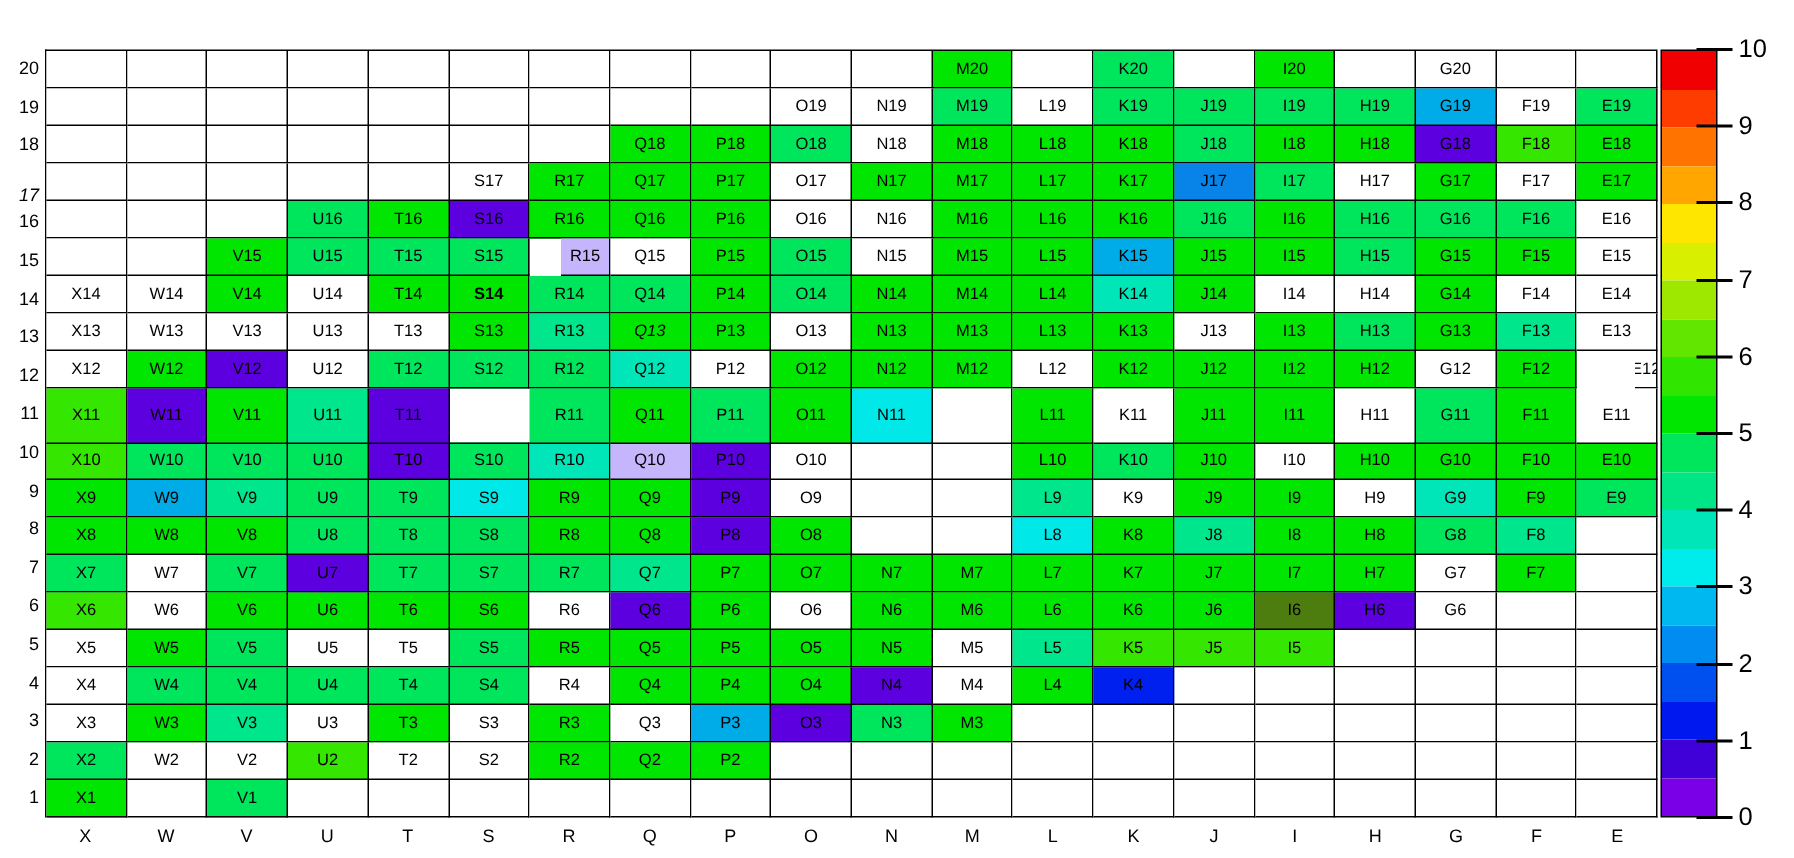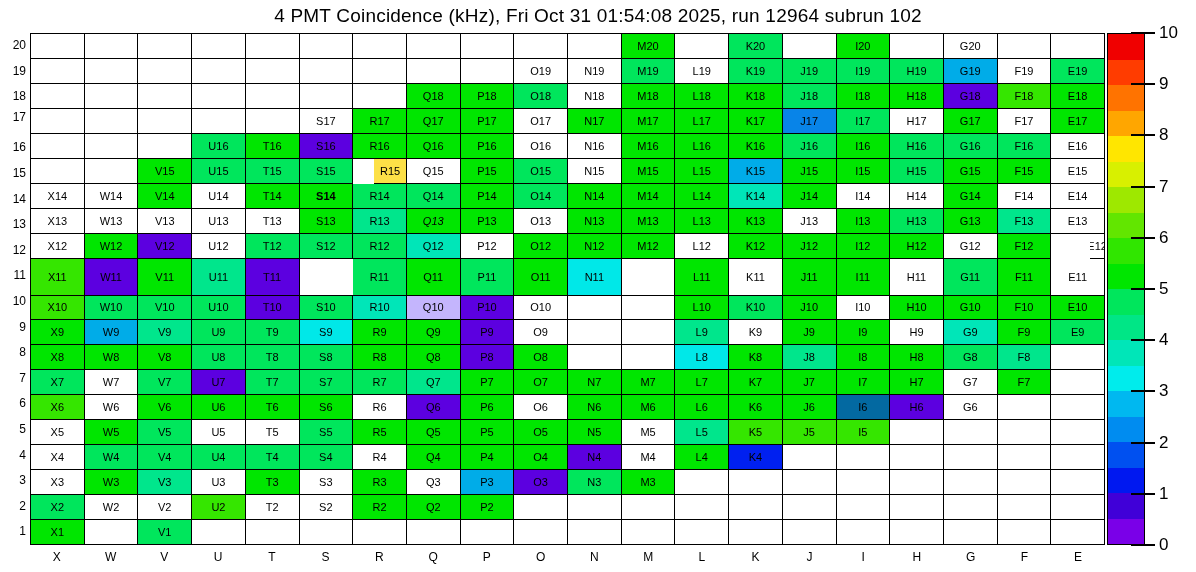--- a/index.html
+++ b/index.html
@@ -38,21 +38,20 @@
   .ctick { position:absolute; left:1131px; width:24px; height:2px; background:#000; }
   .cticklab {
     position:absolute; left:1159px; width:36px; font-size:17px;
     height:20px; line-height:20px; text-align:left;
   }
 </style>
 </head>
 <body>
 
 <div class="page">
-  <div class="title">4 PMT Coincidence (kHz), Fri Oct 31 01:54:08 2025, run 12964 subrun 102</div>
   <div class="grid" id="grid">
       <div class="cell" style="background: rgb(255, 255, 255);"></div>
       <div class="cell" style="background: rgb(255, 255, 255);"></div>
       <div class="cell" style="background: rgb(255, 255, 255);"></div>
       <div class="cell" style="background: rgb(255, 255, 255);"></div>
       <div class="cell" style="background: rgb(255, 255, 255);"></div>
       <div class="cell" style="background: rgb(255, 255, 255);"></div>
       <div class="cell" style="background: rgb(255, 255, 255);"></div>
       <div class="cell" style="background: rgb(255, 255, 255);"></div>
       <div class="cell" style="background: rgb(255, 255, 255);"></div>
@@ -274,21 +273,21 @@
       </div>
       <div class="cell" style="background: rgb(0, 230, 92);">
         <span>U15</span>
       </div>
       <div class="cell" style="background: rgb(0, 230, 92);">
         <span>T15</span>
       </div>
       <div class="cell" style="background: rgb(0, 230, 92);">
         <span>S15</span>
       </div>
-      <div class="cell" style="background: #fde047; margin-left: 21px;">
+      <div class="cell" style="background: #c4b5fd; margin-left: 21px;">
         <span>R15</span>
       </div>
       <div class="cell" style="background: rgb(255, 255, 255);">
         <span>Q15</span>
       </div>
       <div class="cell" style="background: rgb(0, 230, 0);">
         <span>P15</span>
       </div>
       <div class="cell" style="background: rgb(0, 230, 92);">
         <span>O15</span>
@@ -823,21 +822,21 @@
       </div>
       <div class="cell" style="background: rgb(0, 230, 0);">
         <span>L6</span>
       </div>
       <div class="cell" style="background: rgb(0, 230, 0);">
         <span>K6</span>
       </div>
       <div class="cell" style="background: rgb(0, 230, 0);">
         <span>J6</span>
       </div>
-      <div class="cell" style="background: #0369a1;">
+      <div class="cell" style="background: #4d7c0f;">
         <span>I6</span>
       </div>
       <div class="cell" style="background: rgb(92, 0, 224);">
         <span>H6</span>
       </div>
       <div class="cell" style="background: rgb(255, 255, 255);">
         <span>G6</span>
       </div>
       <div class="cell" style="background: rgb(255, 255, 255);"></div>
       <div class="cell" style="background: rgb(255, 255, 255);"></div>
@@ -1045,21 +1044,21 @@
       <div class="cell" style="background: rgb(255, 255, 255);"></div>
       <div class="cell" style="background: rgb(255, 255, 255);"></div>
       <div class="cell" style="background: rgb(255, 255, 255);"></div>
       <div class="cell" style="background: rgb(255, 255, 255);"></div>
       <div class="cell" style="background: rgb(255, 255, 255);"></div>
     </div>
   <div id="rowlabs">
       <div class="rowlab" style="top: 33px;">20</div>
       <div class="rowlab" style="top: 58.6px;">19</div>
       <div class="rowlab" style="top: 84.2px;">18</div>
-      <div class="rowlab" style="top: 105px;">17</div>
+      <div class="rowlab" style="top: 118px; font-style: italic;">17</div>
       <div class="rowlab" style="top: 135.4px;">16</div>
       <div class="rowlab" style="top: 161px;">15</div>
       <div class="rowlab" style="top: 186.6px;">14</div>
       <div class="rowlab" style="top: 212.2px;">13</div>
       <div class="rowlab" style="top: 237.8px;">12</div>
       <div class="rowlab" style="top: 263.4px;">11</div>
       <div class="rowlab" style="top: 289px;">10</div>
       <div class="rowlab" style="top: 314.6px;">9</div>
       <div class="rowlab" style="top: 340.2px;">8</div>
       <div class="rowlab" style="top: 365.8px;">7</div>

